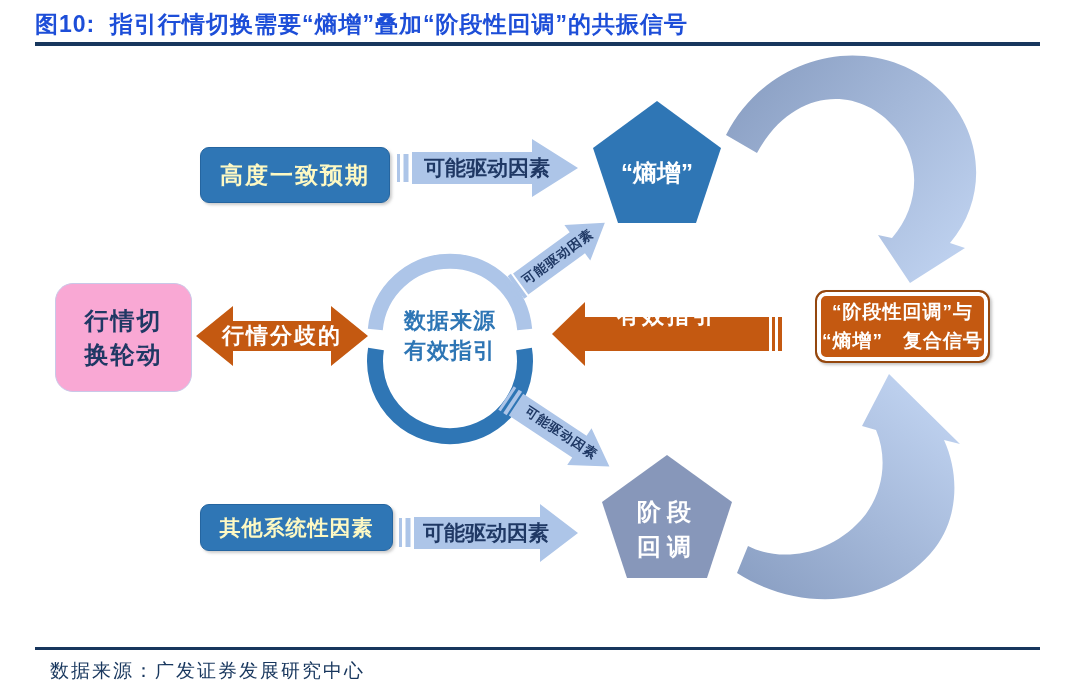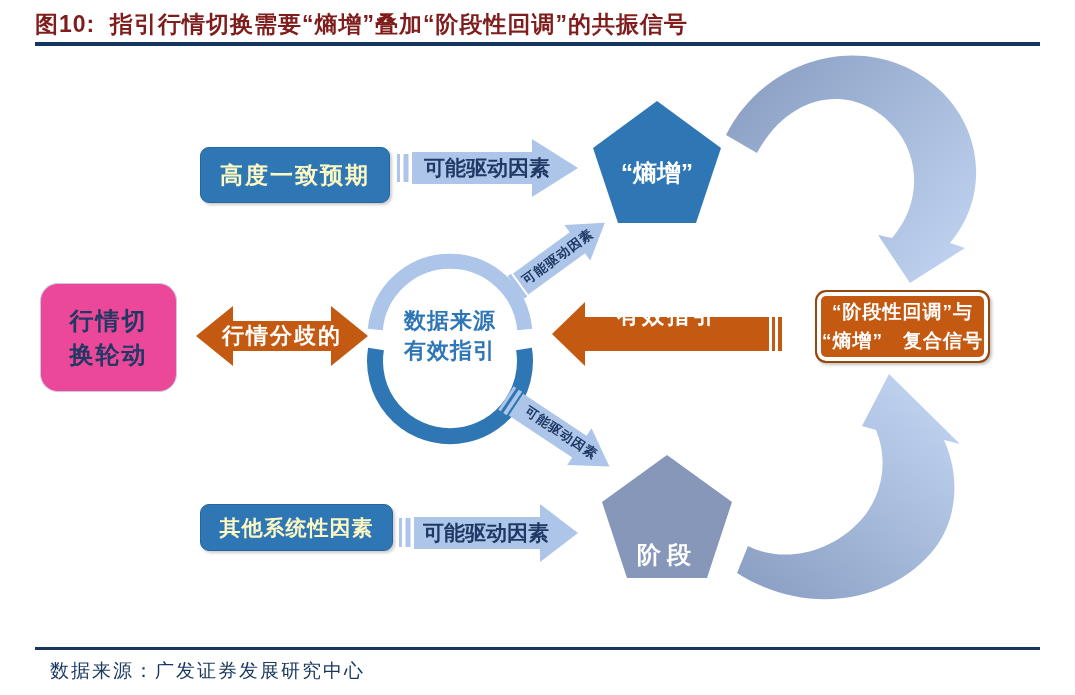--- a/index.html
+++ b/index.html
@@ -3,40 +3,40 @@
 <meta charset="utf-8">
 <style>
   html,body{margin:0;padding:0;background:#ffffff;}
   #stage{
     position:relative;width:1075px;height:695px;background:#ffffff;overflow:hidden;
     font-family:"Liberation Sans","DejaVu Sans",sans-serif;
   }
   .abs{position:absolute;}
   
   .fig-title{
-    left:35px;top:9px;font-size:23px;font-weight:bold;color:#7f1d1d;
+    left:35px;top:9px;font-size:23px;font-weight:bold;color:#1d4ed8;
     letter-spacing:1px;white-space:pre;
   }
   .rule-top{left:35px;top:42px;width:1005px;height:4px;background:#17365d;}
   .rule-bottom{left:35px;top:647px;width:1005px;height:2.5px;background:#17365d;}
   .source-text{
     left:50px;top:658px;font-size:19px;color:#17365d;letter-spacing:2px;
     font-family:"Liberation Serif","DejaVu Serif",serif;
   }
   
   .box{display:flex;align-items:center;justify-content:center;text-align:center;box-sizing:border-box;}
   .box-blue{
     background:#2f76b5;border:1px solid #2565a0;border-radius:9px;
     color:#fef9c3;font-weight:bold;box-shadow:2px 2px 3px rgba(110,110,110,.35);
   }
   .box-top{left:200px;top:147px;width:190px;height:56px;font-size:23px;letter-spacing:2px;}
   .box-bottom{left:200px;top:504px;width:193px;height:47px;font-size:21px;letter-spacing:1px;}
   .box-lavender{
-    left:40px;top:283px;width:137px;height:109px;border-radius:18px;
-    background:#ec4899;border:1px solid #c9c8e8;color:#1f3864;
+    left:55px;top:283px;width:137px;height:109px;border-radius:18px;
+    background:#f9a8d4;border:1px solid #c9c8e8;color:#1f3864;
     font-weight:bold;font-size:24px;line-height:1.4;letter-spacing:2px;
   }
   .box-orange{
     left:815px;top:290px;width:175px;height:73px;border-radius:11px;
     background:#c45911;border:2px solid #94470e;
     box-shadow:inset 0 0 0 4px #ffffff,2px 2px 3px rgba(110,110,110,.4);
     color:#ffffff;font-weight:bold;font-size:19px;line-height:1.5;letter-spacing:1px;
   }
   
   .lbl{transform:translate(-50%,-50%);white-space:nowrap;font-weight:bold;text-align:center;}
@@ -130,21 +130,21 @@
       <span class="line">“熵增”　复合信号</span>
     </span>
   </div>
 
   <div class="abs lbl lbl-blue" style="left:450px;top:336px;font-size:22px;line-height:1.35;letter-spacing:1px;">
     <span class="line">数据来源</span>
     <span class="line">有效指引</span>
   </div>
 
   <div class="abs lbl lbl-white" style="left:657px;top:173px;font-size:24px;">“熵增”</div>
-  <div class="abs lbl lbl-white" style="left:667px;top:530px;font-size:24px;line-height:1.45;letter-spacing:6px;margin-top:43px;">
+  <div class="abs lbl lbl-white" style="left:667px;top:530px;font-size:24px;line-height:1.45;letter-spacing:6px;">
     <span class="line">阶段</span>
     <span class="line">回调</span>
   </div>
 
   <div class="abs lbl lbl-navy" style="left:487px;top:168px;font-size:21px;">可能驱动因素</div>
   <div class="abs lbl lbl-navy" style="left:486px;top:533px;font-size:21px;">可能驱动因素</div>
   <div class="abs lbl lbl-navy" style="left:558px;top:257px;font-size:13px;letter-spacing:1px;transform:translate(-50%,-50%) rotate(-36deg);">可能驱动因素</div>
   <div class="abs lbl lbl-navy" style="left:561px;top:433px;font-size:13px;letter-spacing:1px;transform:translate(-50%,-50%) rotate(33.5deg);">可能驱动因素</div>
   <div class="abs lbl lbl-white" style="left:282px;top:336px;font-size:22px;letter-spacing:2px;">行情分歧的</div>
   <div class="abs lbl lbl-white" style="left:667px;top:316px;font-size:22px;letter-spacing:3px;">有效指引</div>

